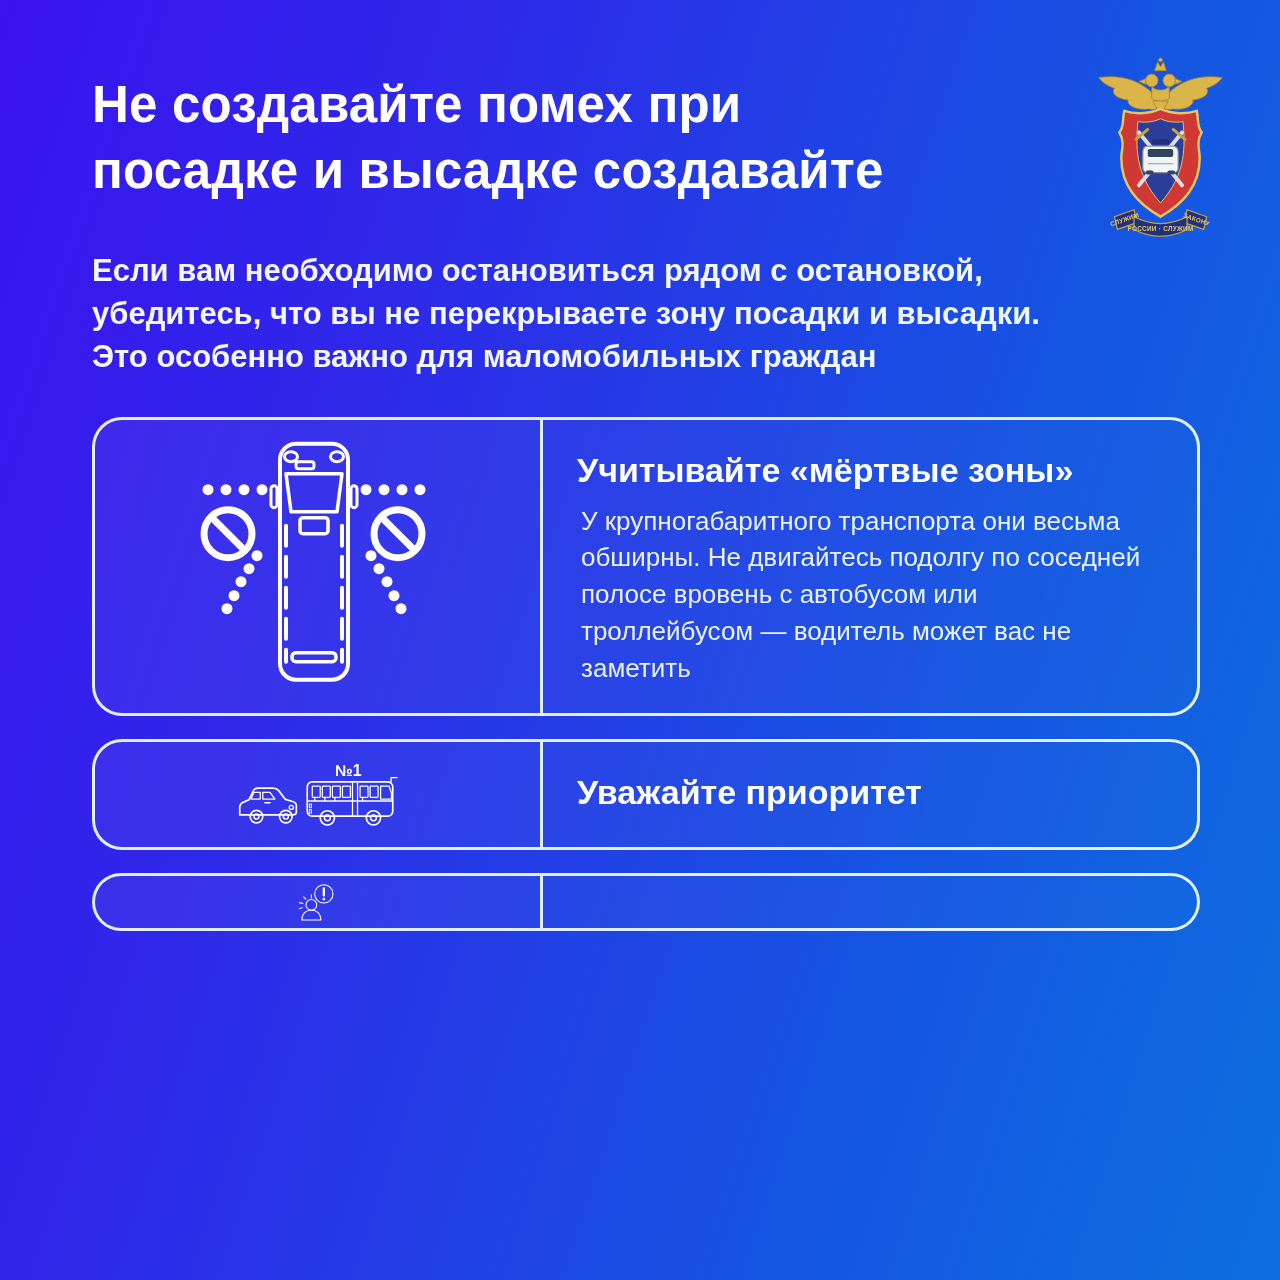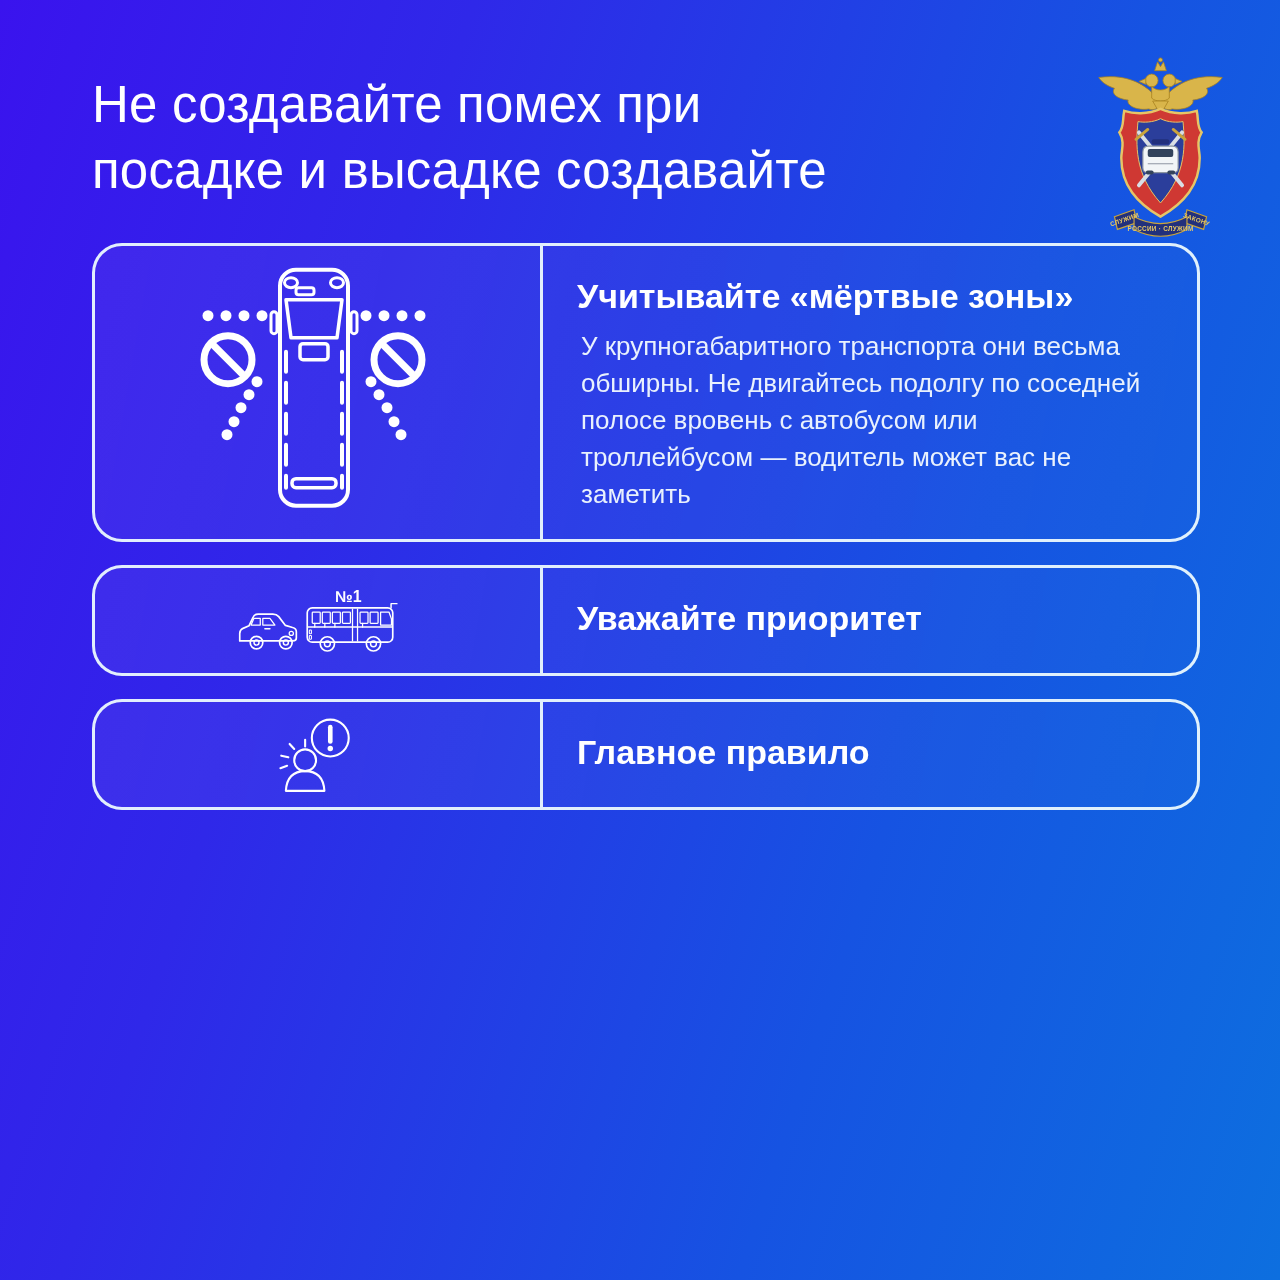--- a/index.html
+++ b/index.html
@@ -3,21 +3,21 @@
 <meta charset="utf-8">
 <style>
   html,body{margin:0;padding:0;}
   body{width:1280px;height:1280px;overflow:hidden;font-family:"Liberation Sans",sans-serif;}
   .page{
     position:relative;width:1280px;height:1280px;box-sizing:border-box;
     background:linear-gradient(108deg,#3a13ee 0%,#2f28e9 28%,#1653e2 68%,#0d6fdf 100%);
     color:#fff;
   }
   .content{position:relative;padding:72px 80px 0 92px;}
-  h1.title{margin:0;font-size:51px;font-weight:400;line-height:1.3;letter-spacing:.2px;}
+  h1.title{margin:0;font-size:51px;font-weight:700;line-height:1.3;letter-spacing:.2px;}
   h1.title .t-line{display:block;}
   .intro{margin:44px 0 0 0;font-size:31px;font-weight:600;line-height:1.4;color:#f2f6ff;}
   .intro span{display:block;}
   .emblem{position:absolute;top:54px;right:46px;width:147px;height:196px;}
   .cards{margin-top:38px;display:flex;flex-direction:column;gap:23px;width:1108px;}
   .card{
     display:flex;box-sizing:border-box;
     border:3px solid rgba(233,247,253,.96);border-radius:30px;
     background:linear-gradient(100deg,rgba(255,255,255,.055),rgba(255,255,255,.015));
   }
@@ -79,20 +79,25 @@
       <text class="motto" x="111" y="171" text-anchor="middle" transform="rotate(19 111 171)">ЗАКОНУ</text>
     </svg>
   </div>
 
   <div class="content">
     <h1 class="title">
       <span class="t-line">Не создавайте помех при</span>
       <span class="t-line">посадке и высадке создавайте</span>
     </h1>
 
+    <p class="intro">
+      <span>Если вам необходимо остановиться рядом с остановкой,</span>
+      <span>убедитесь, что вы не перекрываете зону посадки и высадки.</span>
+      <span>Это особенно важно для маломобильных граждан</span>
+    </p>
 
     <section class="cards">
 
       <article class="card">
         <div class="card-icon">
           <svg viewBox="0 0 445 290" preserveAspectRatio="xMidYMid meet">
 
             <g class="ol" stroke-width="4">
               <rect x="185" y="22" width="68" height="236" rx="16"></rect>
               <path d="M191,52 L247,52 L242,90 L196,90 Z" stroke-width="3.5"></path>
@@ -201,19 +206,18 @@
             </g>
             <g class="ol" stroke-width="5">
               <path d="M193,106 V90"></path>
               <path d="M167,112 L156,100"></path>
               <path d="M153,132 L136,128"></path>
               <path d="M150,152 L134,158"></path>
             </g>
           </svg>
         </div>
         <div class="card-text">
-          <h2 class="card-title">Главное правило</h2>
         </div>
       </article>
 
     </section>
   </div>
 </div>
 
 </body></html>

